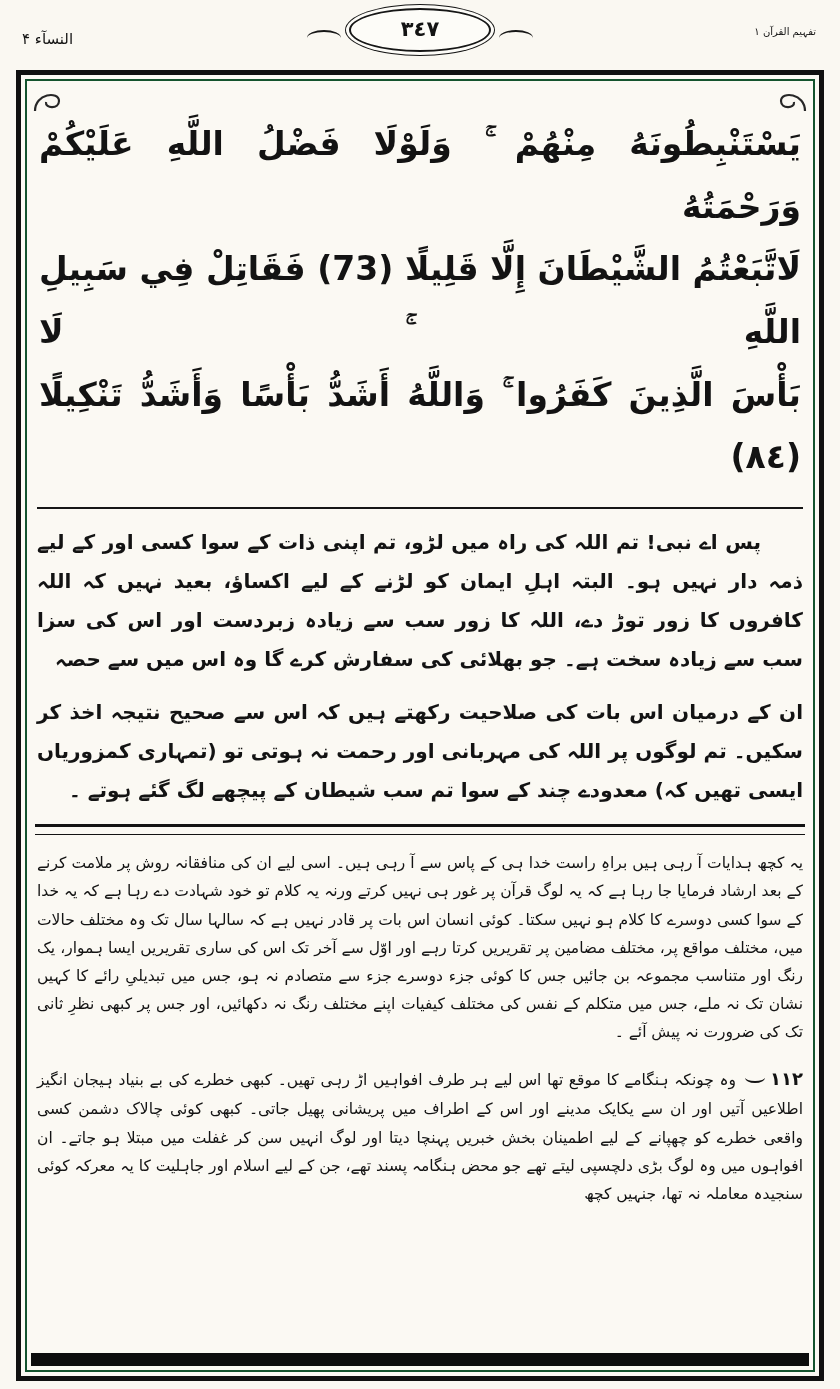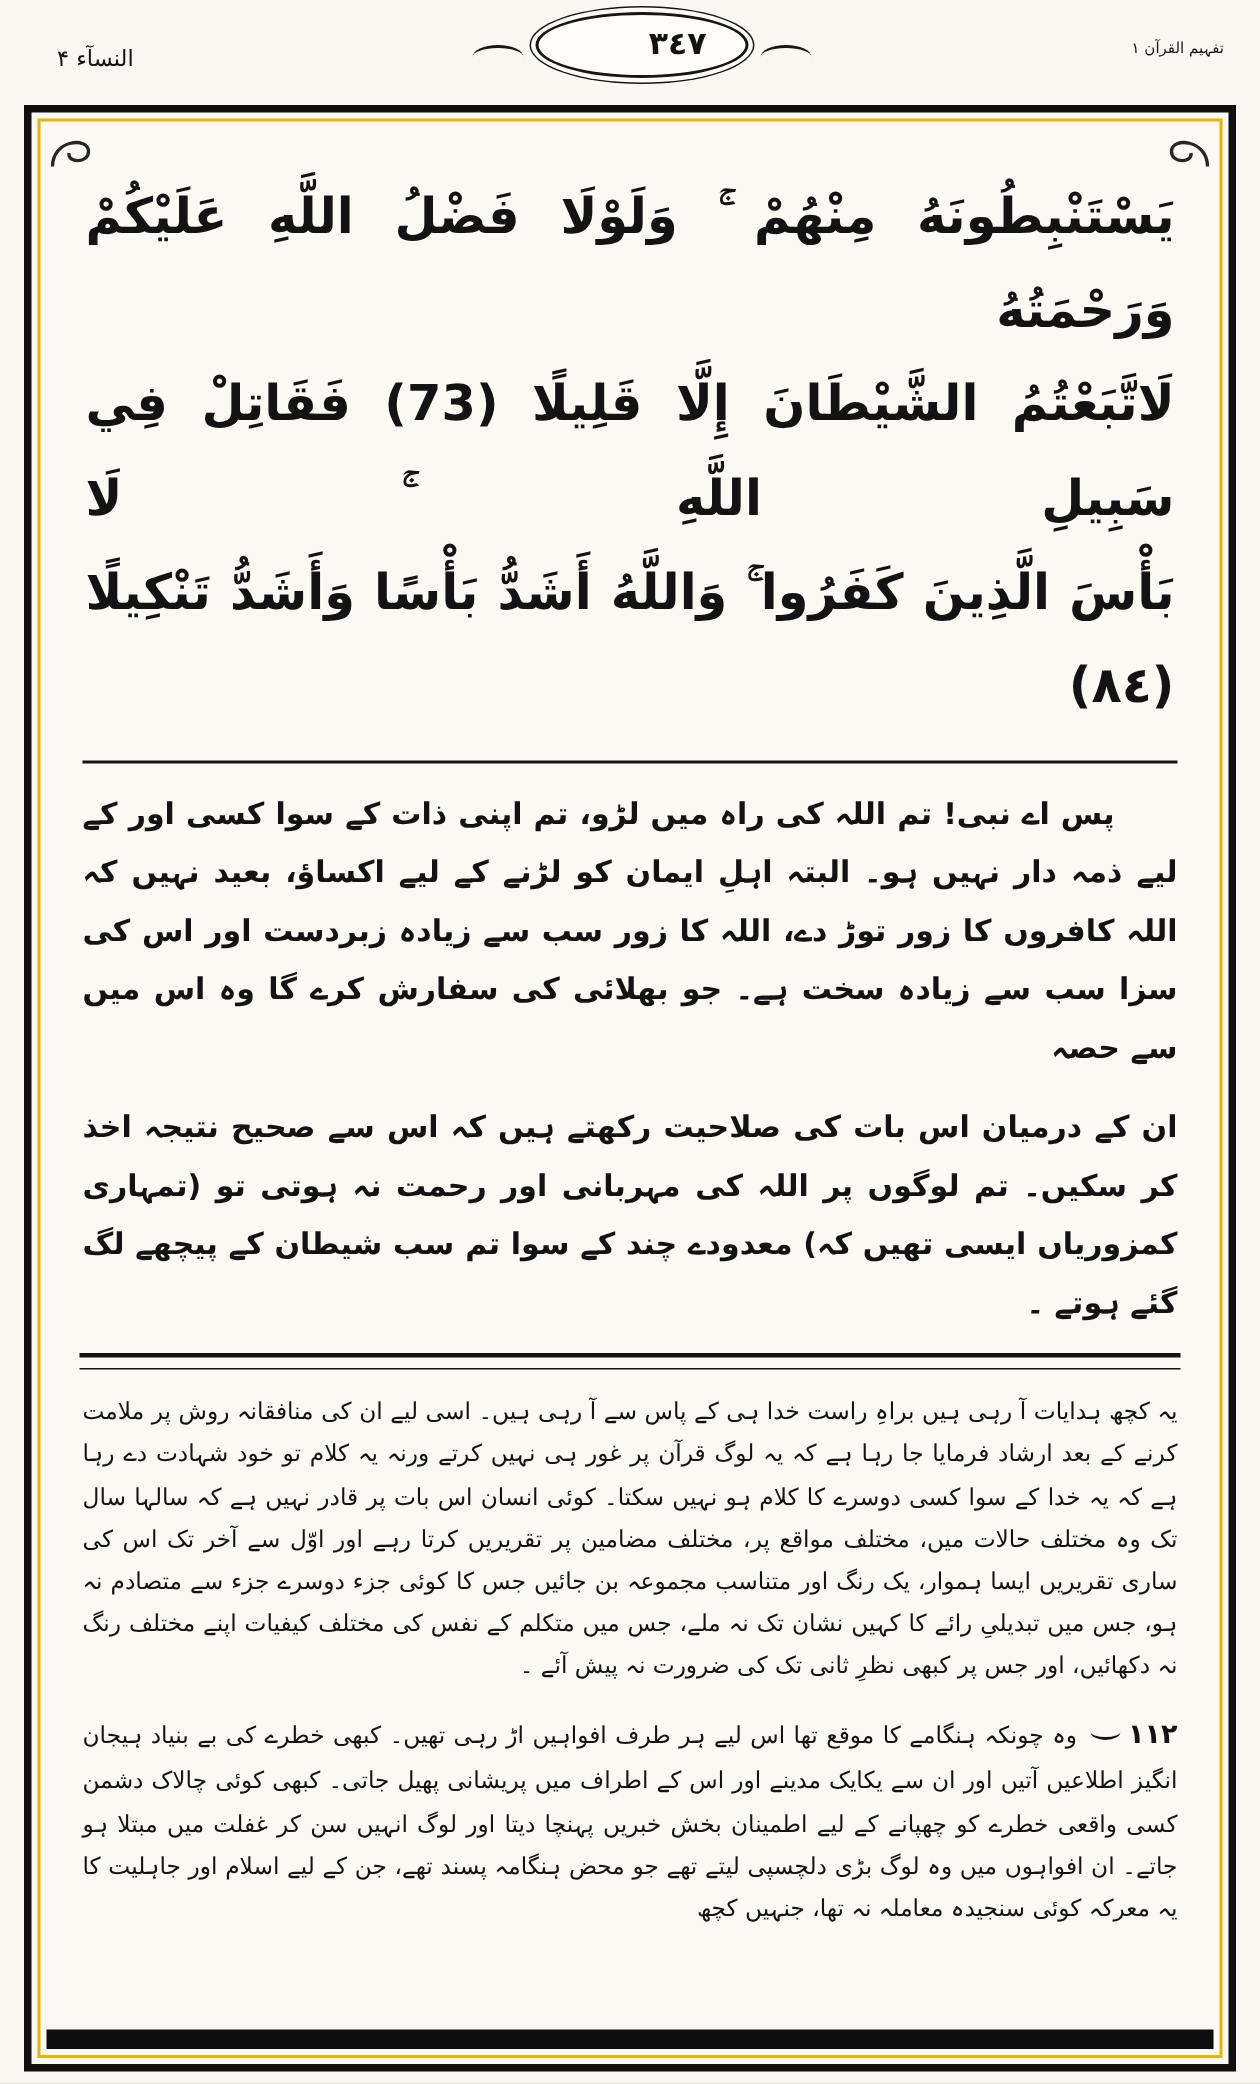--- a/index.html
+++ b/index.html
@@ -2,47 +2,47 @@
 <html lang="ur" dir="rtl"><head>
 <meta charset="utf-8">
 <style>
   html,body{margin:0;padding:0;background:#cfcdc7;}
   .page{
     position:relative;width:840px;height:1389px;margin:0 auto;
     background:#faf8f2;color:#131313;overflow:hidden;
     font-family:"DejaVu Sans",sans-serif;
   }
   
-  .header{position:absolute;top:0;left:16px;right:0;height:66px;}
+  .header{position:absolute;top:0;left:0;right:0;height:66px;}
   .surah-title{position:absolute;top:30px;right:796px;left:18px;direction:rtl;
     font-size:15px;white-space:nowrap;}
   .surah-title{right:auto;left:22px;}
   .book-title{position:absolute;top:26px;right:24px;font-size:10px;direction:rtl;white-space:nowrap;}
   .cartouche{
     position:absolute;top:8px;left:50%;transform:translateX(-50%);
-    min-width:86px;
+    min-width:86px;text-align:center;
     border:2px solid #161616;border-radius:50%;
     padding:7px 26px 9px;background:#fdfcf8;
     box-shadow:0 0 0 3px #fdfcf8,0 0 0 4px #161616;
     font-size:21px;font-weight:bold;direction:rtl;
   }
   .cartouche::before,.cartouche::after{
     content:"";position:absolute;top:50%;width:34px;height:14px;
     border-top:2px solid #161616;border-radius:50%;
   }
   .cartouche::before{left:-44px;}
   .cartouche::after{right:-44px;}
   
   .frame-outer{
     position:absolute;top:70px;left:16px;right:16px;bottom:8px;
     border:5px solid #101010;background:#fbf9f3;
   }
   .frame-inner{
-    position:absolute;inset:4px;border:2px solid #eab308;
-    padding:26px 26px 30px;box-sizing:border-box;overflow:hidden;
+    position:absolute;inset:4px;border:2px solid #14532d;
+    padding:26px 8px 30px;box-sizing:border-box;overflow:hidden;
   }
   .corner-ornament{position:absolute;top:6px;opacity:.9;}
   .corner-ornament.left{left:6px;}
   .corner-ornament.right{right:6px;transform:scaleX(-1);}
   
   .quran-block{direction:rtl;margin:6px 4px 0;}
   .quran-line{
     font-size:33px;font-weight:bold;line-height:1.9;
     text-align:justify;text-align-last:justify;
     letter-spacing:.5px;

